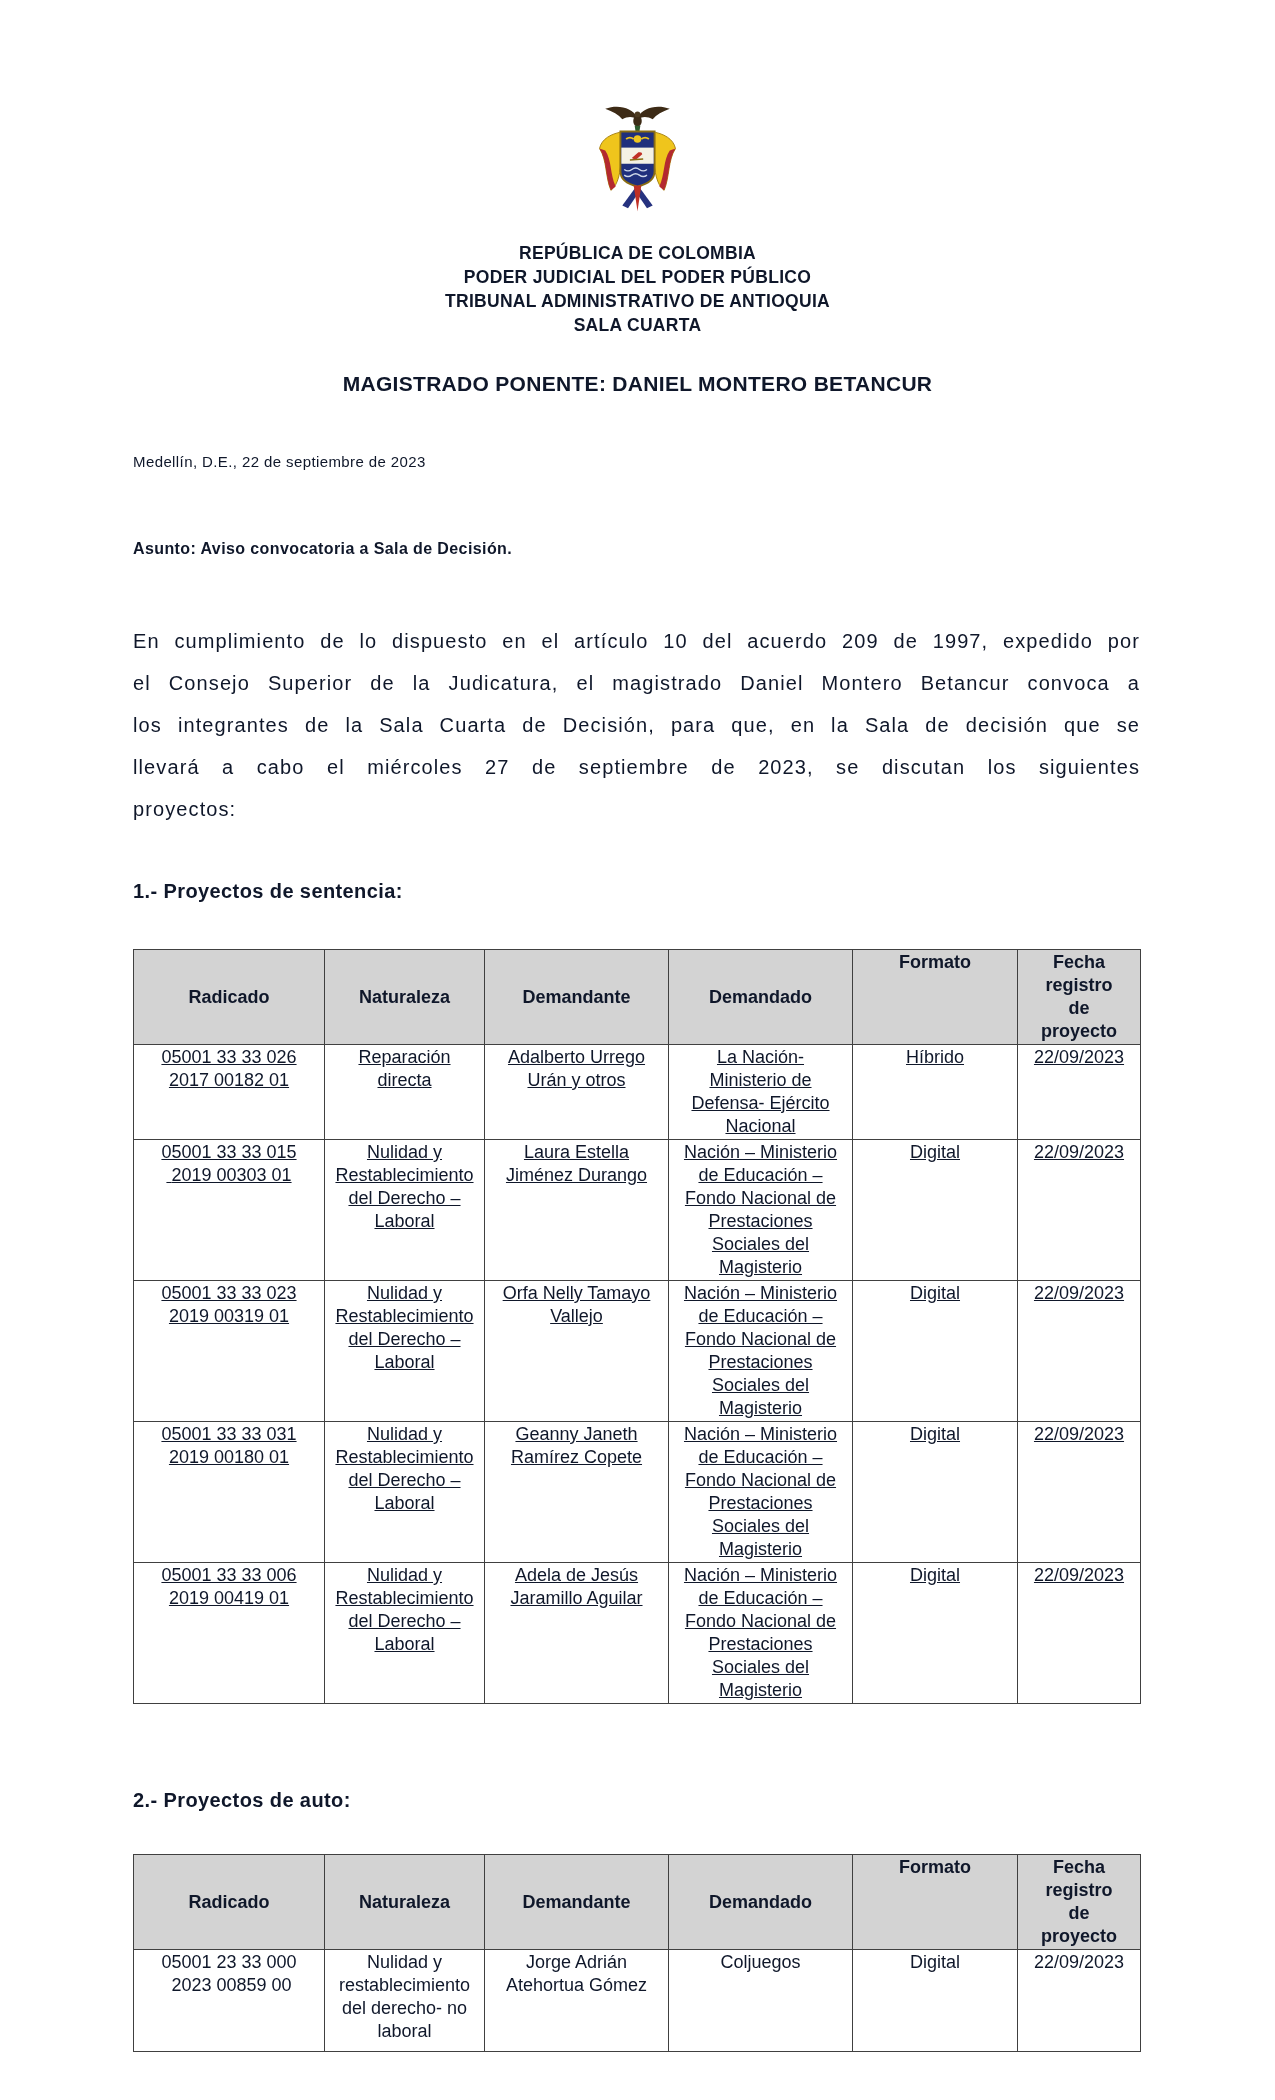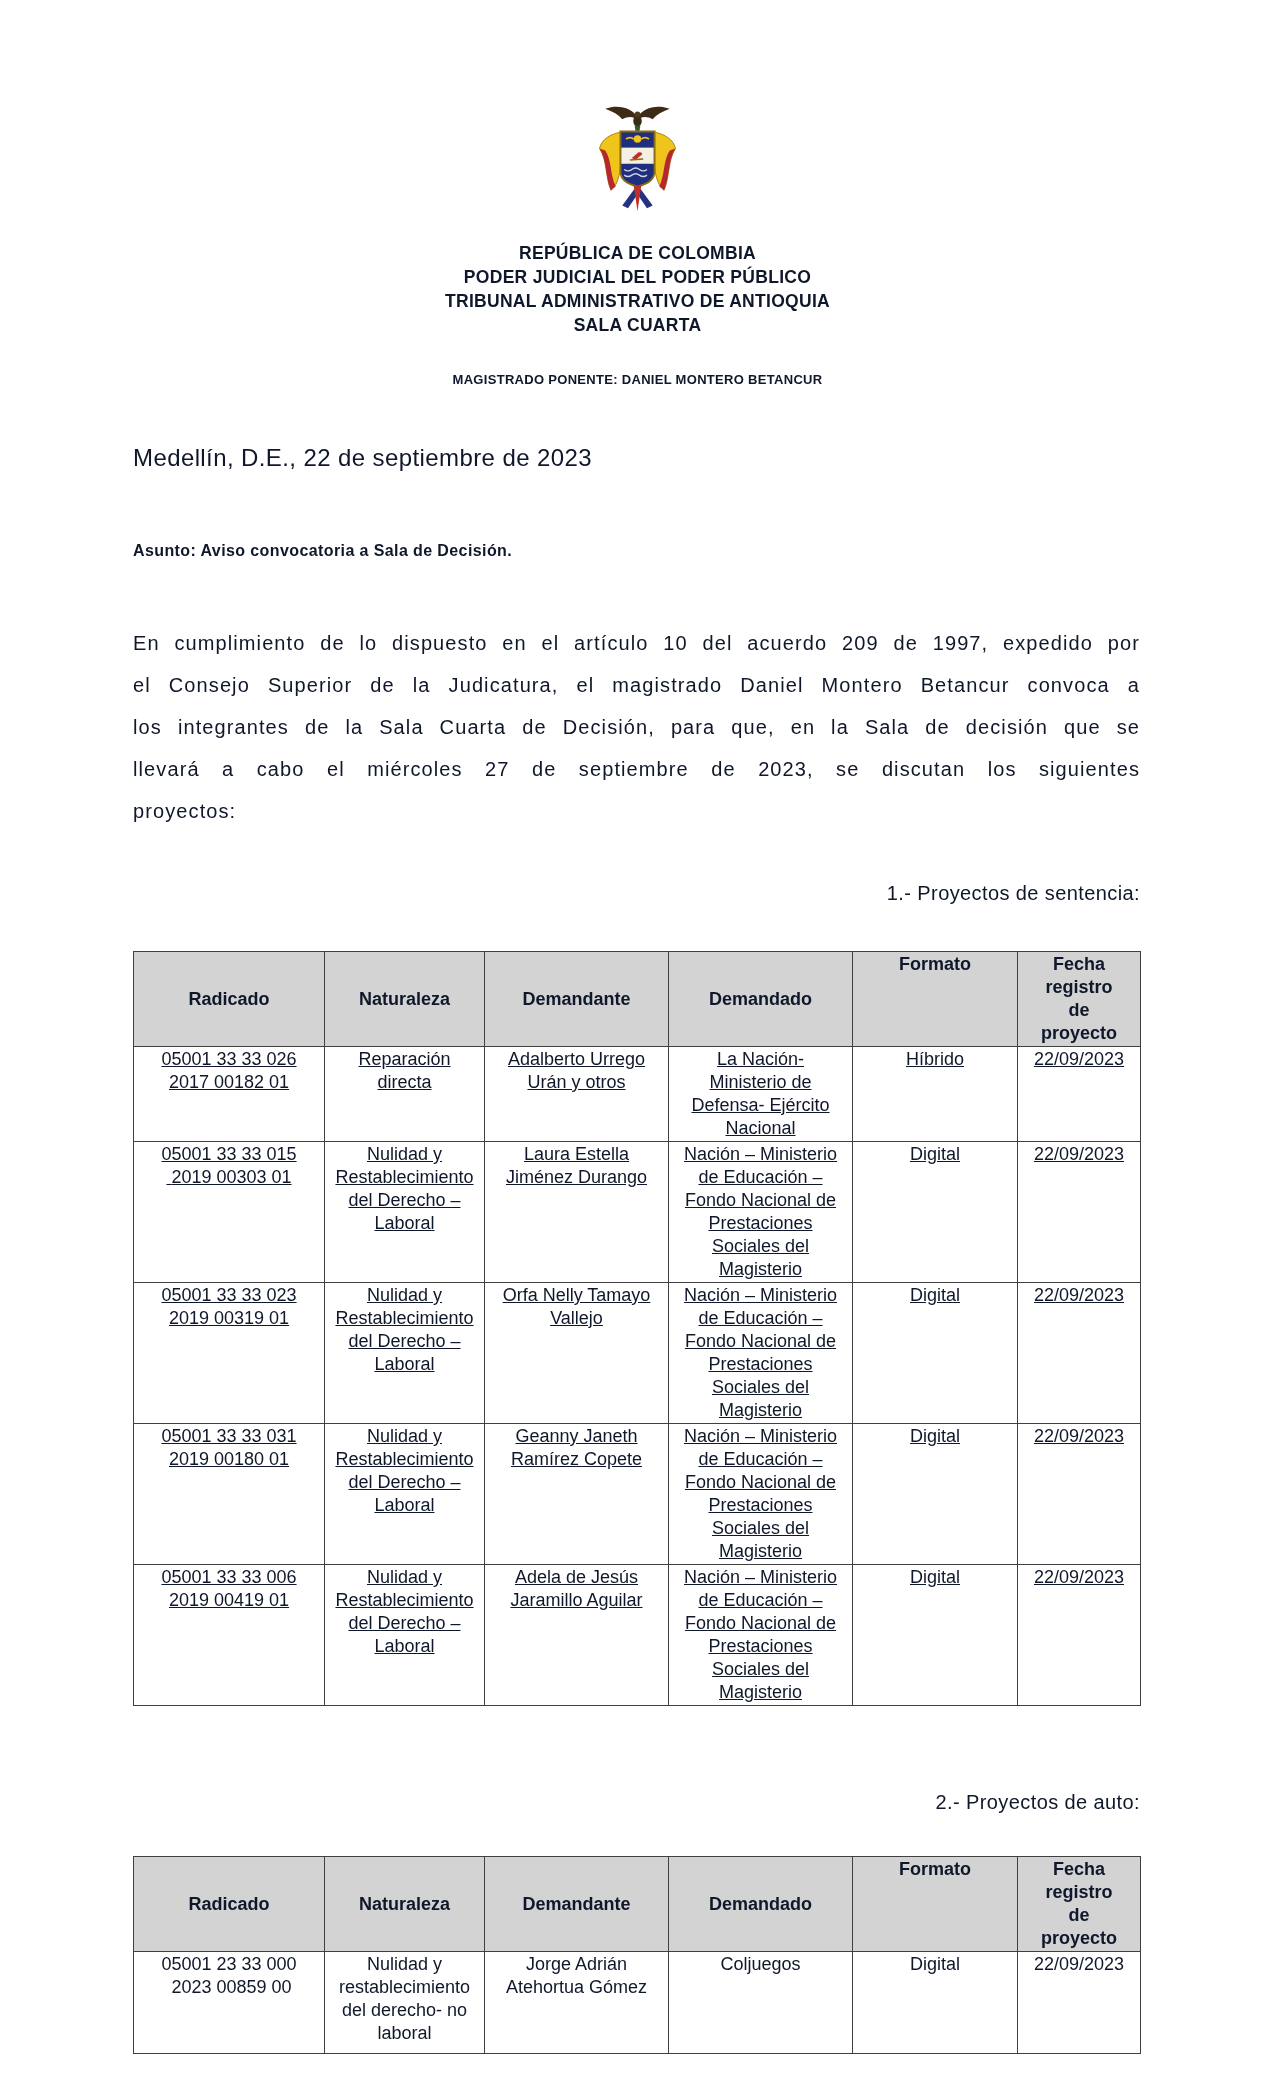--- a/index.html
+++ b/index.html
@@ -7,31 +7,31 @@
   .page {
     width: 1275px; height: 2100px; background: #ffffff; overflow: hidden;
     font-family: "Liberation Sans", sans-serif; color: #0f172a; position: relative;
   }
   .emblem-wrap { padding-top: 103px; text-align: center; }
   .doc-header {
     text-align: center; font-weight: bold; font-size: 17.5px;
     line-height: 24px; margin-top: 3px; letter-spacing: 0.3px;
   }
   .magistrado {
-    text-align: center; font-weight: bold; font-size: 13px;
+    text-align: center; font-weight: bold; font-size: 21px;
     margin-top: 35px; letter-spacing: 0.3px;
   }
   .content { margin: 0 133px; width: 1007px; }
-  .dateline { margin-top: 57px; font-size: 24px; letter-spacing: 0.4px; }
+  .dateline { margin-top: 57px; font-size: 15px; letter-spacing: 0.4px; }
   .subject  { margin-top: 70px; font-size: 16px; font-weight: bold; letter-spacing: 0.4px; }
   .bodypar  {
     margin-top: 62px; font-size: 20px; line-height: 42px;
     text-align: justify; letter-spacing: 1.1px; word-spacing: 8px;
   }
-  .section-title { font-size: 20px; font-weight: normal; letter-spacing: 0.4px; text-align: right; }
+  .section-title { font-size: 20px; font-weight: bold; letter-spacing: 0.4px; }
   .st1 { margin-top: 50px; }
   .st2 { margin-top: 85px; }
   table.doc-table {
     border-collapse: collapse; table-layout: fixed; width: 1007px; margin-top: 46px;
   }
   table.t2 { margin-top: 42px; }
   .doc-table th, .doc-table td {
     border: 1px solid #404040; padding: 1px 5px;
     font-size: 18px; line-height: 23px; text-align: center;
   }

